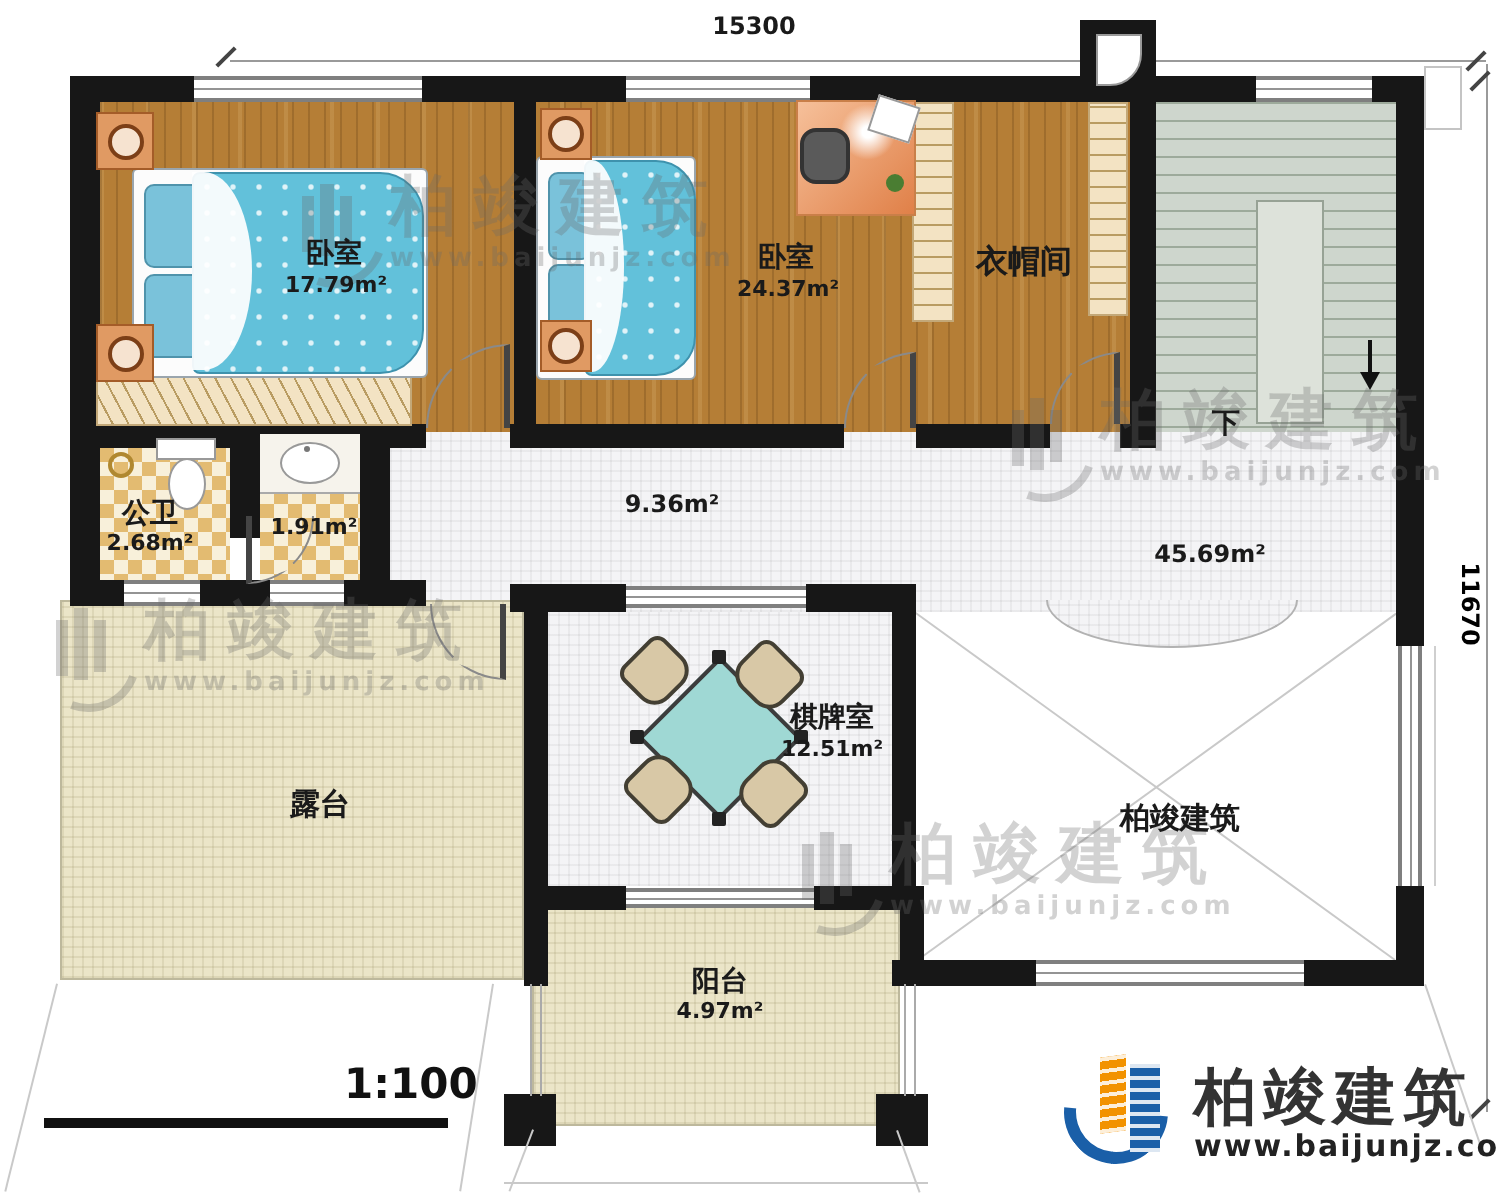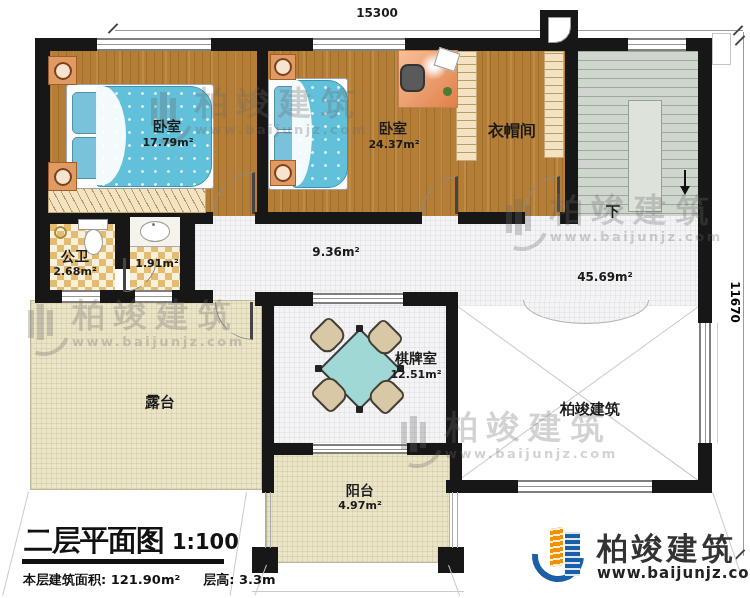--- a/index.html
+++ b/index.html
@@ -263,28 +263,22 @@
   <div class="lbl" style="left:336px;top:245px;font-size:12px;">9.36m²</div>
   <div class="lbl" style="left:605px;top:270px;font-size:12px;">45.69m²</div>
   <div class="lbl" style="left:613px;top:203px;font-size:14px;">下</div>
   <div class="lbl" style="left:416px;top:350px;font-size:14px;text-align:center;">棋牌室</div>
   <div class="lbl" style="left:416px;top:368px;font-size:11px;">12.51m²</div>
   <div class="lbl" style="left:160px;top:393px;font-size:15px;">露台</div>
   <div class="lbl" style="left:590px;top:400px;font-size:15px;">柏竣建筑</div>
   <div class="lbl" style="left:360px;top:482px;font-size:14px;">阳台</div>
   <div class="lbl" style="left:360px;top:499px;font-size:11px;">4.97m²</div>
 
-  <div class="abs" style="left:24px;top:521px;font-size:29px;font-weight:bold;letter-spacing:-1px;color:#111;">二层平面图</div>
   <div class="abs" style="left:172px;top:530px;font-size:21px;font-weight:bold;color:#111;">1:100</div>
   <div class="abs" style="left:22px;top:559px;width:202px;height:5px;background:#111;"></div>
-  <div class="abs" style="left:23px;top:571px;font-size:13px;font-weight:bold;color:#111;white-space:nowrap;">
-    <span>本层建筑面积: 121.90m²</span>
-    <span style="display:inline-block;width:14px;"></span>
-    <span>层高: 3.3m</span>
-  </div>
 
   <div class="abs" style="left:534px;top:522px;width:60px;height:66px;">
     <div class="abs" style="left:-2px;top:8px;width:52px;height:52px;border:6px solid transparent;border-bottom-color:#1a5fa8;border-left-color:#1a5fa8;border-radius:50%;transform:rotate(-40deg);box-sizing:border-box;"></div>
     <div class="abs" style="left:16px;top:6px;width:13px;height:38px;background:#f29200;transform:skewY(-8deg);
                 background-image:repeating-linear-gradient(0deg,rgba(255,255,255,.85) 0 2px,transparent 2px 6px);"></div>
     <div class="abs" style="left:31px;top:10px;width:15px;height:44px;background:#1a5fa8;
                 background-image:repeating-linear-gradient(0deg,rgba(255,255,255,.85) 0 2px,transparent 2px 6px);"></div>
   </div>
   <div class="abs" style="left:597px;top:528px;font-size:31px;font-weight:bold;letter-spacing:4px;color:#333;">柏竣建筑</div>
   <div class="abs" style="left:597px;top:564px;font-size:15px;font-weight:bold;letter-spacing:1px;color:#222;">www.baijunjz.com</div>

